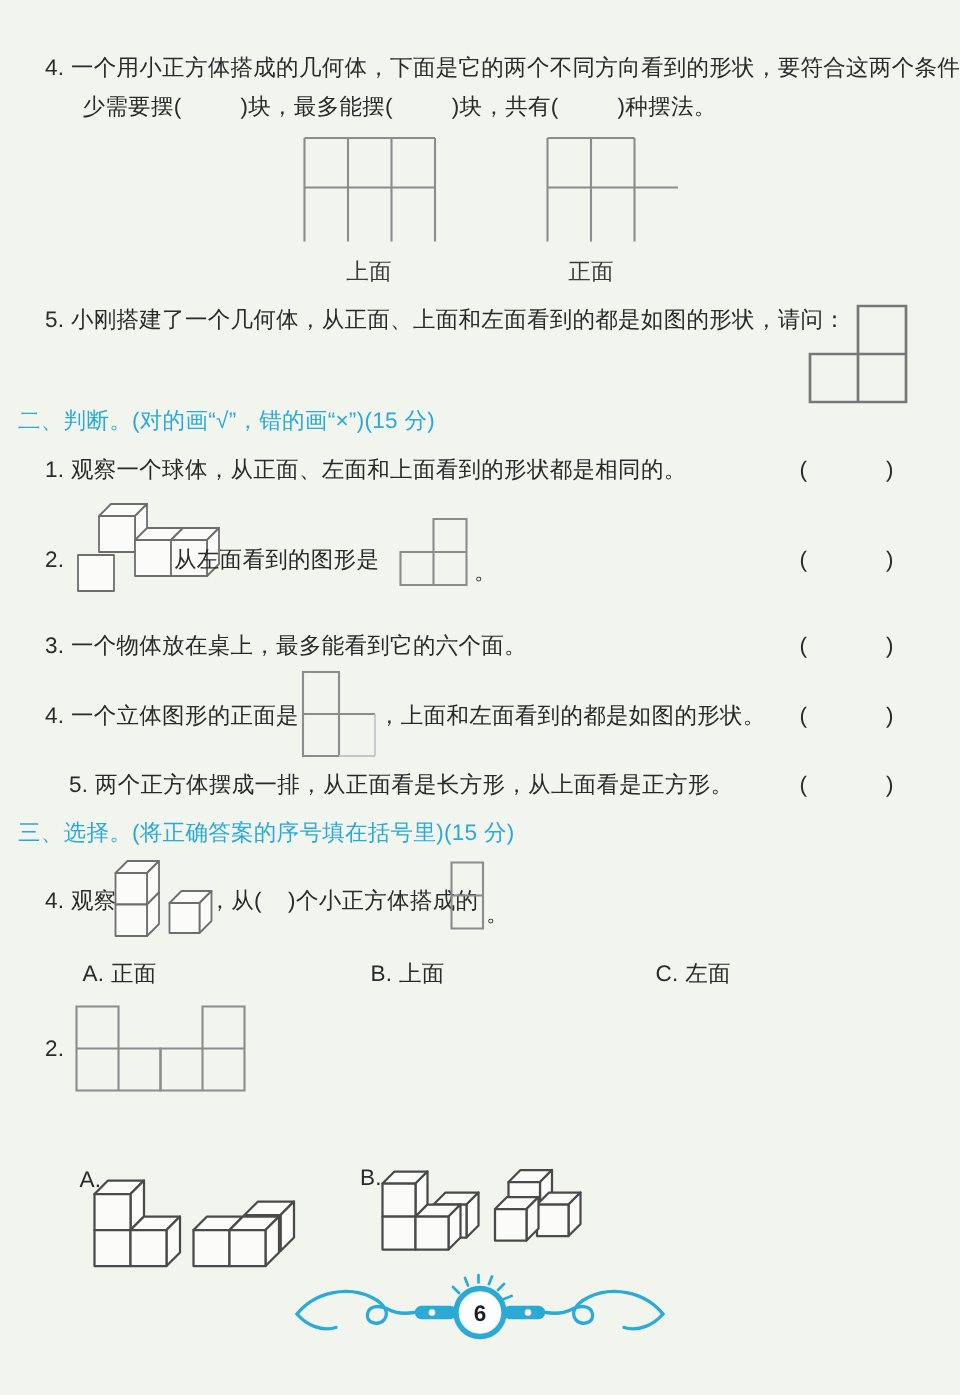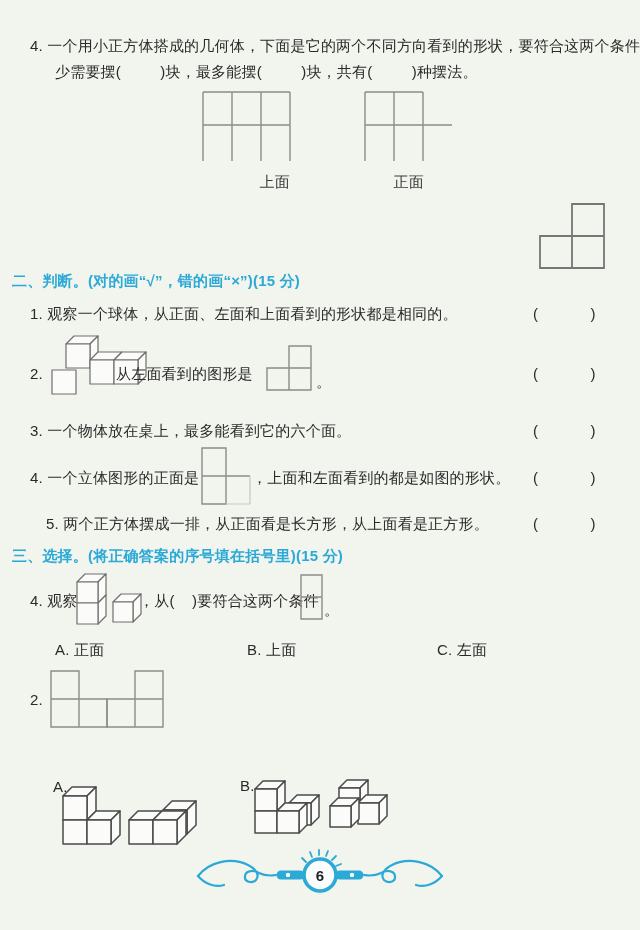--- a/index.html
+++ b/index.html
@@ -5,22 +5,22 @@
   html,body{margin:0;padding:0;}
   .page{
     position:relative; width:640px; height:930px; overflow:hidden;
     background:var(--background,#f2f4ee);
     font-family:"Liberation Sans", sans-serif;
   }
   .t{
     position:absolute; font-size:15px; line-height:20px;
     color:var(--ink,#2a2a2a); white-space:pre; letter-spacing:0.2px;
   }
-  .heading{ color:var(--accent,#2ea9d6); font-weight:bold; }
-  .lbl{ text-align:right; color:#3a3a3a; }
+  .heading{ color:var(--accent,#2ea9d6); font-weight:normal; }
+  .lbl{ text-align:center; color:#3a3a3a; }
   svg.fig{ position:absolute; overflow:visible; }
   .gl{ stroke:#8c8c8c; fill:none; stroke-width:1.4; }
   .gl2{ stroke:#777; fill:none; stroke-width:1.8; }
   .gfaint{ stroke:#c7c7c7; fill:none; stroke-width:1.2; }
   .cb{ stroke:#6e6e6e; fill:#fbfcf9; stroke-width:1.2; stroke-linejoin:round; }
   .cbd{ stroke:#4a4a4a; fill:#fbfcf9; stroke-width:1.5; stroke-linejoin:round; }
   .orn{ stroke:var(--accent,#35b2e2); fill:none; stroke-linecap:round; }
 </style>
 </head>
 <body>
@@ -32,20 +32,21 @@
 
   <svg class="fig" style="left:202px;top:91px" width="92" height="74">
     <path class="gl" d="M1 1 H88 M1 34 H88 M1 1 V70 M30 1 V70 M59 1 V70 M88 1 V70"></path>
   </svg>
   <svg class="fig" style="left:364px;top:91px" width="92" height="74">
     <path class="gl" d="M1 1 H59 M1 34 H88 M1 1 V70 M30 1 V70 M59 1 V70"></path>
   </svg>
   <div class="t lbl" style="left:202px;top:172px;width:88px">上面</div>
   <div class="t lbl" style="left:364px;top:172px;width:60px">正面</div>
 
+  <div class="t" style="left:30px;top:204px">5. 小刚搭建了一个几何体，从正面、上面和左面看到的都是如图的形状，请问：</div>
   <svg class="fig" style="left:539px;top:203px" width="67" height="67">
     <path class="gl2" d="M33 1 H65 V65 H1 V33 H33 Z M33 33 H65 M33 33 V65"></path>
   </svg>
 
   <div class="t heading" style="left:12px;top:271px">二、判断。(对的画“√”，错的画“×”)(15 分)</div>
 
   <div class="t" style="left:30px;top:304px">1. 观察一个球体，从正面、左面和上面看到的形状都是相同的。</div>
   <div class="t" style="left:533px;top:304px">(            )</div>
 
   <div class="t" style="left:30px;top:364px">2.</div>
@@ -95,21 +96,21 @@
         <path d="M1 30 h21 v21 h-21 z"></path>
     </g>
   </svg>
   <svg class="fig" style="left:112px;top:593px" width="31" height="31">
     <g class="cb">
       <path d="M1 9 l8 -8 h20 l-8 8 z"></path>
         <path d="M21 9 l8 -8 v20 l-8 8 z"></path>
         <path d="M1 9 h20 v20 h-20 z"></path>
     </g>
   </svg>
-  <div class="t" style="left:139px;top:591px">，从(    )要符合这两个条件</div>
+  <div class="t" style="left:139px;top:591px">，从(    )个小正方体搭成的</div>
   <svg class="fig" style="left:300px;top:574px" width="24" height="48">
     <path class="gl" d="M1 1 H22 V45 H1 Z M1 23 H22"></path>
   </svg>
   <div class="t" style="left:324px;top:600px">。</div>
 
   <div class="t" style="left:55px;top:640px">A. 正面</div>
   <div class="t" style="left:247px;top:640px">B. 上面</div>
   <div class="t" style="left:437px;top:640px">C. 左面</div>
 
   <div class="t" style="left:30px;top:690px">2.</div>

